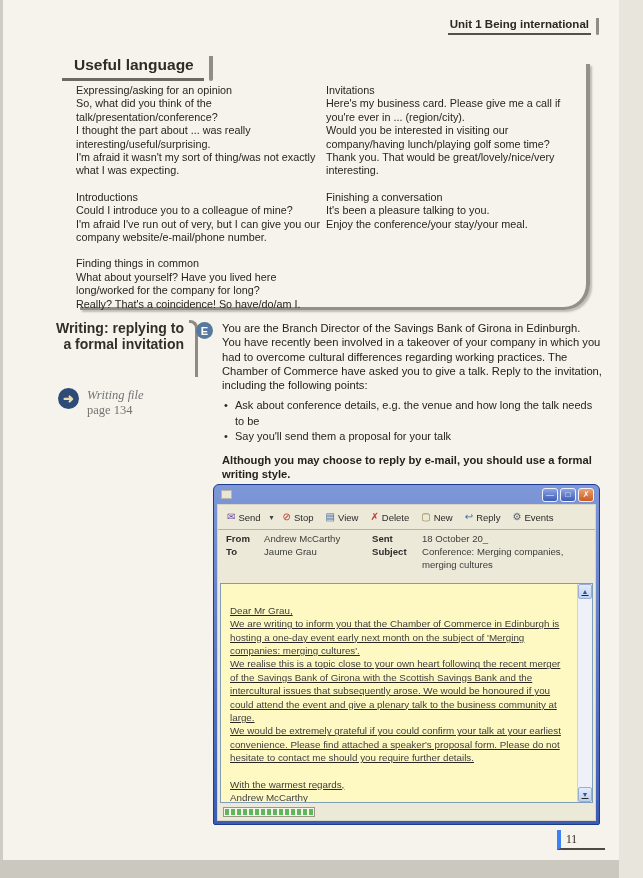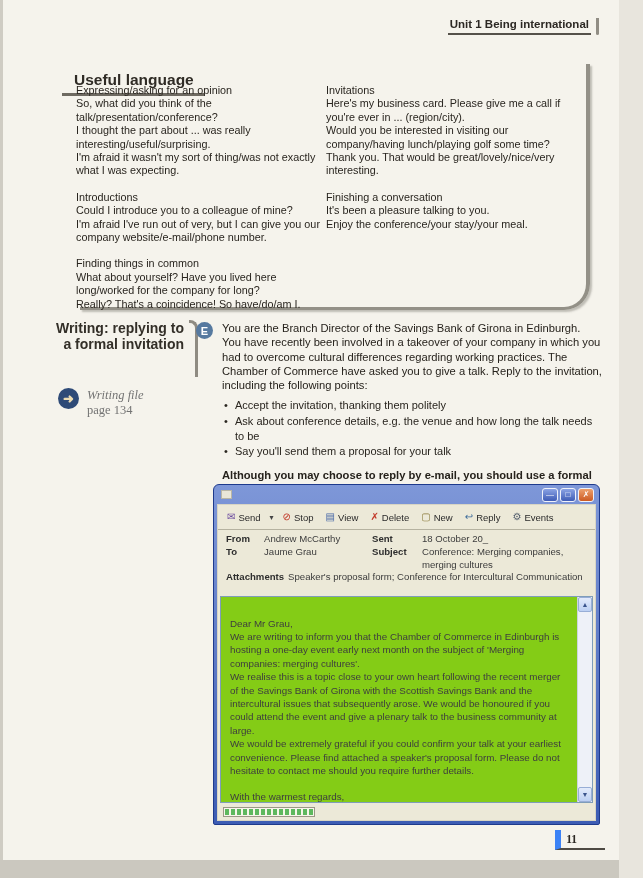--- a/index.html
+++ b/index.html
@@ -17,21 +17,21 @@
   .unit-header { position:absolute; top:18px; right:20px; display:flex; align-items:stretch; }
   .unit-header .uh-text {
     font-weight:bold; font-size:11.5px; padding:0 2px 3px 2px;
     border-bottom:2px solid #55514a; color:#2c2823;
   }
   .corner-bracket {
     width:3px; background:#918d84; border-radius:0 0 3px 3px; margin-left:5px;
   }
 
   
-  .ul-title { position:absolute; left:62px; top:71px; display:flex;flex-direction:column; }
+  .ul-title { position:absolute; left:62px; top:56px; display:flex; }
   .ul-title .ult-text {
     font-weight:bold; font-size:15.5px; color:#2f2b25;
     padding:0 10px 4px 12px; border-bottom:3px solid #6e6a61;
   }
   .ul-title .corner-bracket { width:4px; border-radius:0 0 4px 4px; }
 
   .ul-box {
     position:absolute; left:80px; top:64px; width:510px; height:246px;
     border-right:4px solid #939087; border-bottom:3px solid #939087;
     border-radius:0 0 26px 0;
@@ -115,22 +115,22 @@
   .tb-icon.c-tools  { color:#55606e; }
   .tool-caret { font-size:8px; color:#444; padding:0 4px 0 0; }
 
   .hdr-area { padding:3px 6px 12px 8px; font-size:9.6px; line-height:12.8px; color:#3c3c3c; }
   .hdr-grid { display:grid; grid-template-columns:38px 108px 50px auto; }
   .hl { font-weight:bold; color:#2e2e2e; }
   .hdr-attach { display:flex; gap:4px; }
   .hdr-attach .hv { flex:1; }
 
   .body-frame {
-    flex:1; margin:0 2px; background:#84cc16; border:1px solid #7f9db9;
-    display:flex; overflow:hidden;
+    flex:1; margin:0 2px; background:#fef9c3; border:1px solid #7f9db9;
+    display:flex; overflow:hidden;text-decoration:underline;
   }
   .body-text {
     flex:1; padding:6px 6px 4px 9px; font-size:9.8px; line-height:13.4px;
     color:#3e3e3e; white-space:pre-line; overflow:hidden;
   }
   .mail-signature { margin-top:13px; }
   .scrollbar {
     width:15px; border-left:1px solid #cdd3e0; background:#eef1f8;
     display:flex; flex-direction:column; justify-content:space-between;
   }
@@ -144,22 +144,22 @@
     width:92px; height:10px; border:1px solid #9a9786; background:#f7f5ea; padding:1px;
   }
   .progress-fill {
     height:100%; width:100%;
     background:repeating-linear-gradient(90deg,#5db85d 0 4px,#f7f5ea 4px 6px);
   }
 
   
   .page-number {
     position:absolute; right:14px; top:830px;
-    font-family:"Liberation Serif", serif; font-weight:bold; font-size:11.5px; color:#2c2823;
-    border-left:6px solid #3b82f6; border-bottom:2px solid #4e4a43;
+    font-family:"Liberation Serif", serif; font-weight:normal; font-size:11.5px; color:#2c2823;
+    border-left:4px solid #3b82f6; border-bottom:2px solid #4e4a43;
     padding:3px 28px 3px 5px;
   }
 </style>
 </head>
 <body>
 
 <div class="page">
   <div class="scan-edge-left"></div>
 
   <div class="unit-header">
@@ -213,21 +213,20 @@
     <span class="wf-text">
       <span class="wf-title">Writing file</span><br>
       <span>page 134</span>
     </span>
   </div>
 
   <div class="ex-badge">E</div>
   <div class="exercise">
     <div class="ex-text">You are the Branch Director of the Savings Bank of Girona in Edinburgh. You have recently been involved in a takeover of your company in which you had to overcome cultural differences regarding working practices. The Chamber of Commerce have asked you to give a talk. Reply to the invitation, including the following points:</div>
     <ul class="ex-bullets">
-      <li>Accept the invitation, thanking them politely</li>
       <li>Ask about conference details, e.g. the venue and how long the talk needs to be</li>
       <li>Say you'll send them a proposal for your talk</li>
     </ul>
     <div class="ex-note">Although you may choose to reply by e-mail, you should use a formal writing style.</div>
   </div>
 
   <div class="window">
     <div class="titlebar">
       <span class="title-icon"></span>
       <span class="title-spacer"></span>
@@ -272,24 +271,20 @@
       <div class="hdr-area">
         <div class="hdr-grid">
           <span class="hl">From</span>
           <span class="hv">Andrew McCarthy</span>
           <span class="hl">Sent</span>
           <span class="hv">18 October 20_</span>
           <span class="hl">To</span>
           <span class="hv">Jaume Grau</span>
           <span class="hl">Subject</span>
           <span class="hv">Conference: Merging companies, merging cultures</span>
-        </div>
-        <div class="hdr-attach">
-          <span class="hl">Attachments</span>
-          <span class="hv">Speaker's proposal form; Conference for Intercultural Communication</span>
         </div>
       </div>
 
       <div class="body-frame">
         <div class="body-text">
           <span>Dear Mr Grau,
 We are writing to inform you that the Chamber of Commerce in Edinburgh is hosting a one-day event early next month on the subject of 'Merging companies: merging cultures'.
 We realise this is a topic close to your own heart following the recent merger of the Savings Bank of Girona with the Scottish Savings Bank and the intercultural issues that subsequently arose. We would be honoured if you could attend the event and give a plenary talk to the business community at large.
 We would be extremely grateful if you could confirm your talk at your earliest convenience. Please find attached a speaker's proposal form. Please do not hesitate to contact me should you require further details.</span>
           <div class="mail-signature">With the warmest regards,

